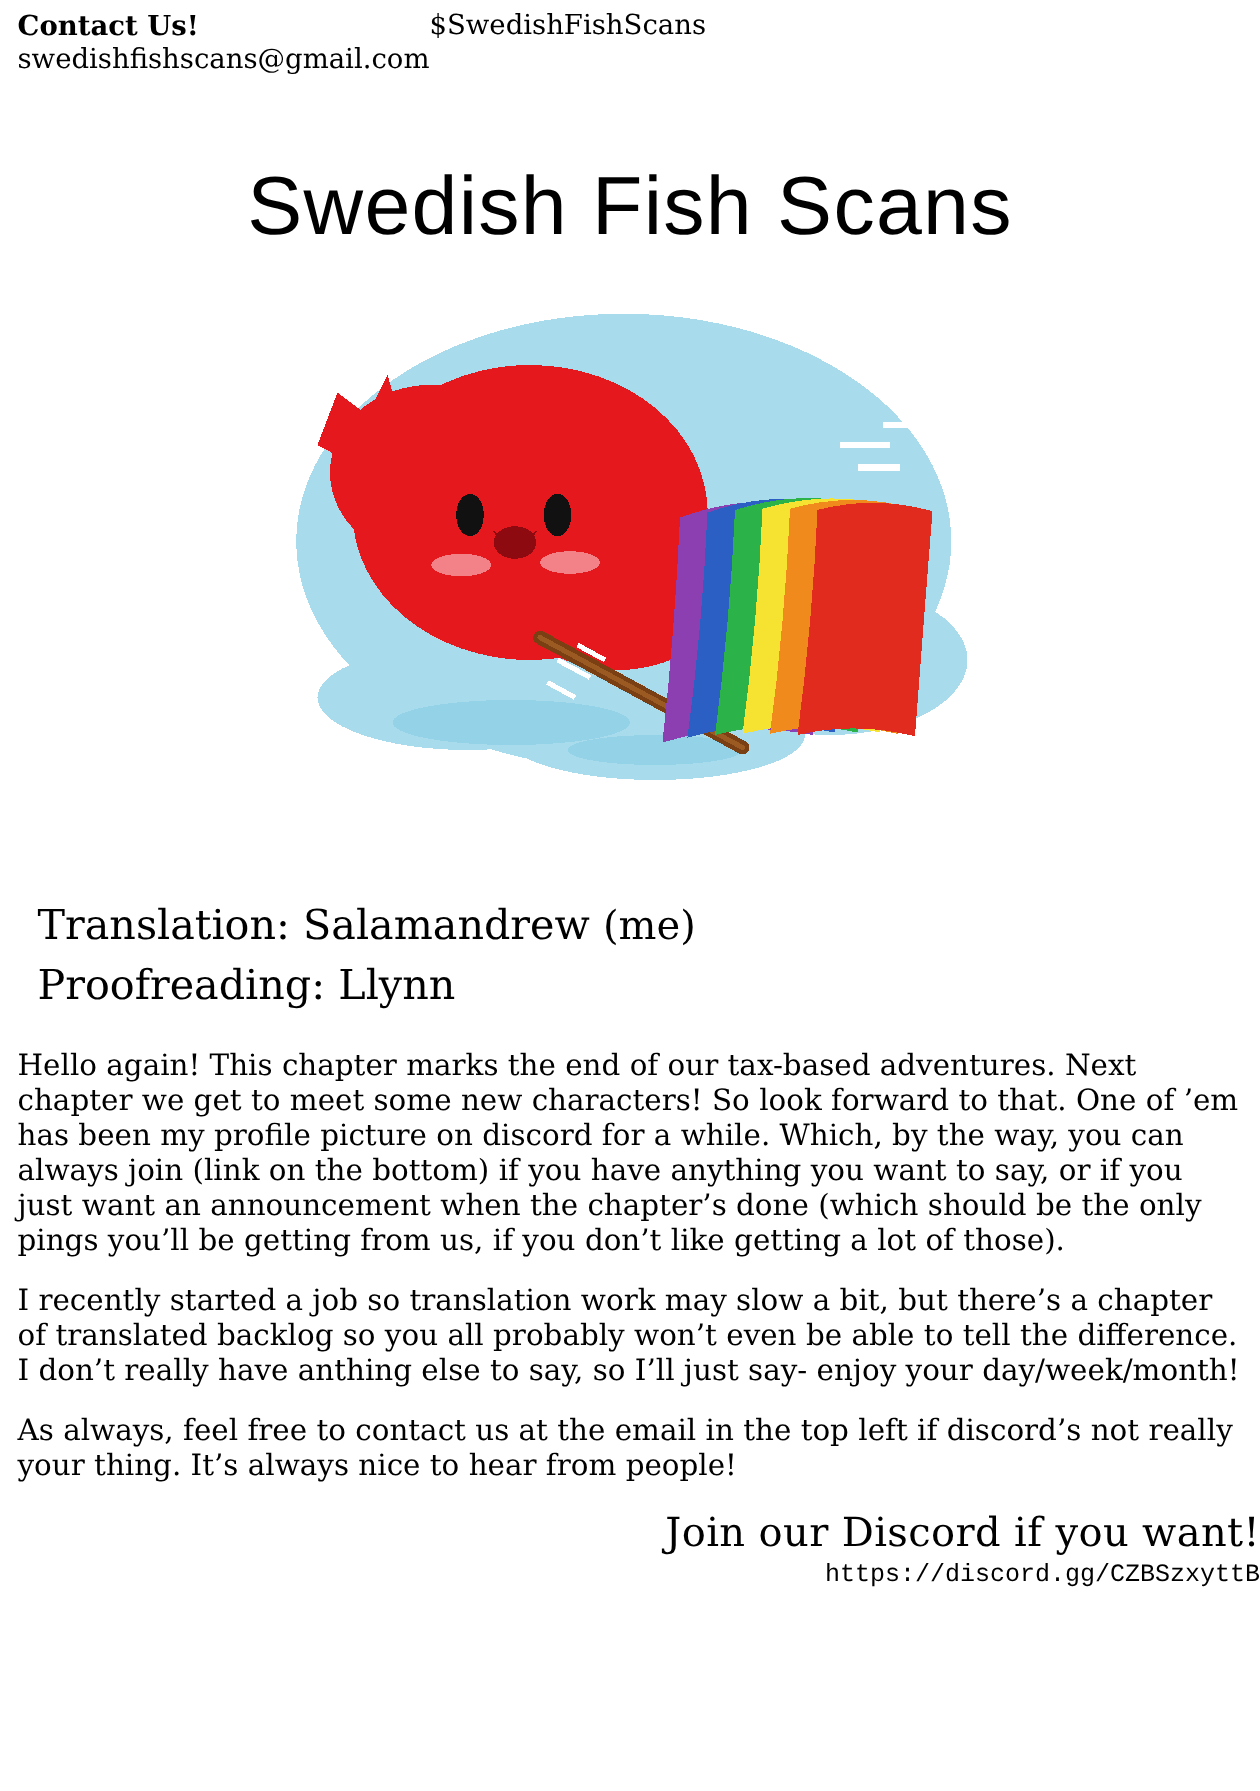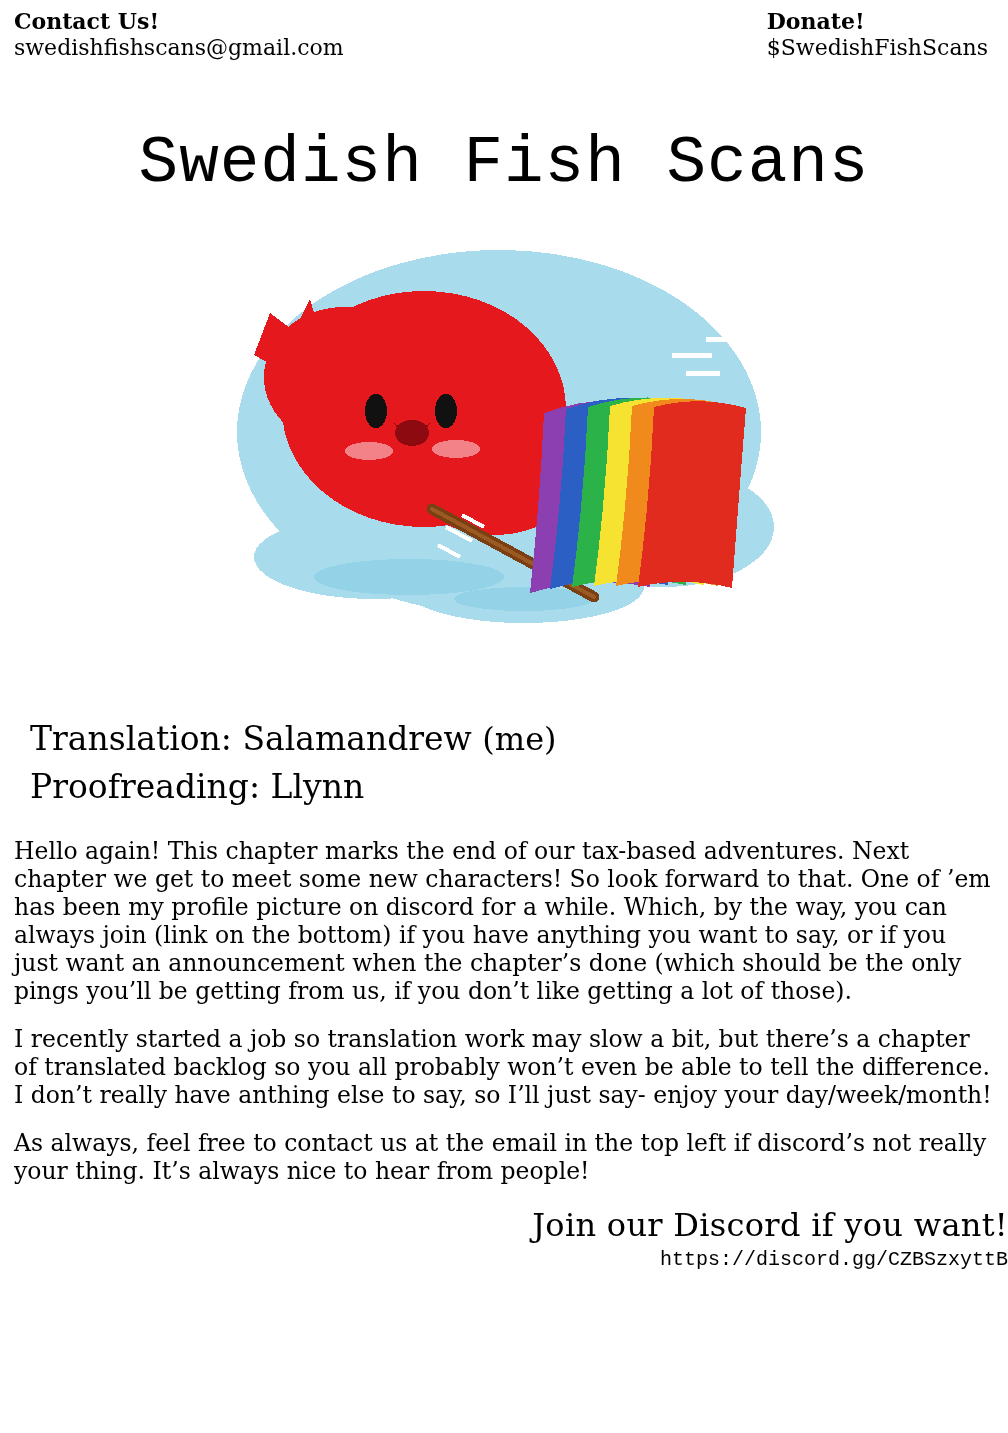--- a/index.html
+++ b/index.html
@@ -18,41 +18,41 @@
   .page {
     position: relative;
     width: 1008px;
     height: 1433px;
     box-sizing: border-box;
   }
 
   
   .topbar {
     display: flex;
-    justify-content: space-between;
+    justify-content: flex-start;
     align-items: flex-start;
     padding: 8px 14px 0 14px;
   }
   .topbar .block {
     font-family: "DejaVu Serif", serif;
     font-size: 22px;
     line-height: 1.22;
   }
   .topbar .block .head {
     font-weight: bold;
   }
   .topbar .right {
     text-align: left;
     padding-right: 6px;
   }
 
   
   .title {
     text-align: center;
-    font-family: Liberation Mono, monospace;
+    font-family: Liberation Sans, sans-serif;
     font-size: 66px;
     letter-spacing: 1px;
     margin-top: 64px;
     font-weight: 400;
   }
 
   
   .art-wrap {
     margin-top: 26px;
     display: flex;
@@ -109,21 +109,20 @@
 <body>
 
 <div class="page">
 
   <div class="topbar">
     <div class="block left">
       <div class="head">Contact Us!</div>
       <div class="mail">swedishfishscans@gmail.com</div>
     </div>
     <div class="block right">
-      <div class="head">Donate!</div>
       <div class="handle">$SwedishFishScans</div>
     </div>
   </div>
 
   <div class="title">Swedish Fish Scans</div>
 
   <div class="art-wrap">
     <div class="art">
       <svg viewBox="0 0 620 450" width="620" height="450" shape-rendering="crispEdges">
 

